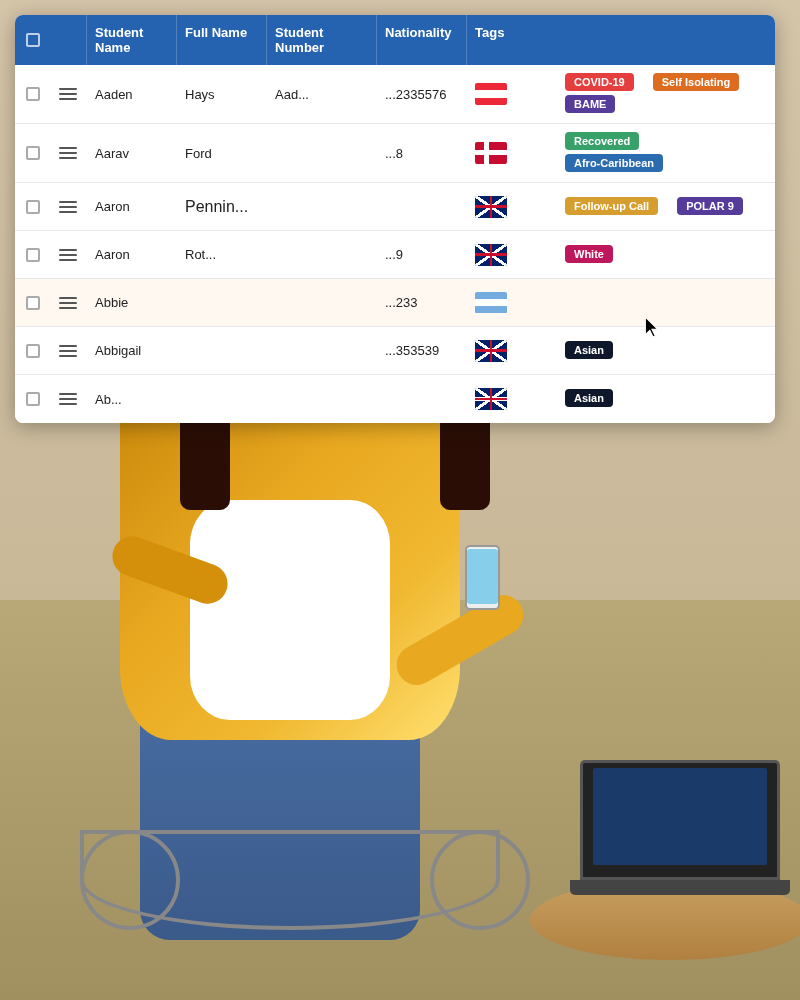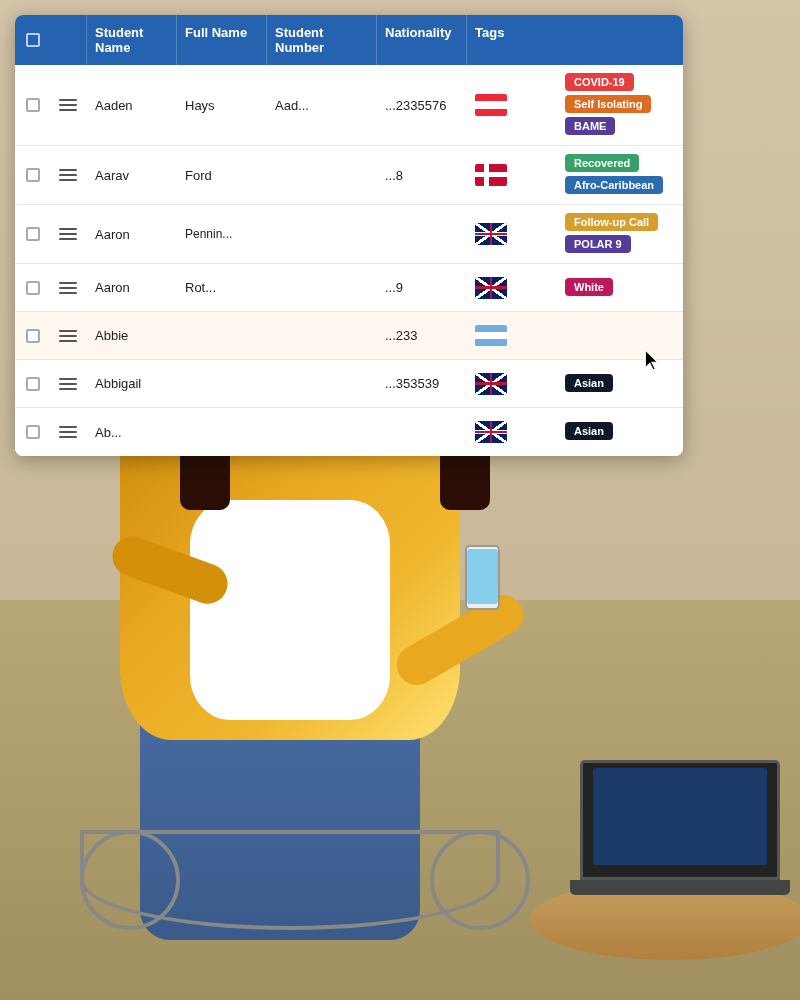--- a/index.html
+++ b/index.html
@@ -10,21 +10,21 @@
       overflow: hidden;
       position: relative;
       font-family: Arial, sans-serif;
     }
 
     
     .table-overlay {
       position: absolute;
       top: 15px;
       left: 15px;
-      width: 668px;
+      width: 760px;
       background: #fff;
       border-radius: 8px;
       box-shadow: 0 4px 20px rgba(0,0,0,0.3);
       z-index: 10;
       overflow: visible;
     }
 
     .table-header {
       background: #2563b0;
       display: grid;
@@ -322,21 +322,21 @@
           <span class="checkbox"></span>
         </div>
       <div class="td">
         <div class="hamburger">
             <span></span>
             <span></span>
             <span></span>
           </div>
       </div>
       <div class="td">Aaron</div>
-      <div class="td" style="font-size:12px;">Pennin...</div>
+      <div class="td" style="font-size:16px;">Pennin...</div>
       <div class="td"></div>
       <div class="td"></div>
       <div class="td">
 
         <div style="width:32px;height:22px;background:#012169;position:relative;border-radius:2px;overflow:hidden;">
           <div style="position:absolute;top:0;left:0;width:100%;height:100%;background:linear-gradient(to bottom right,transparent 46%,white 46%,white 54%,transparent 54%),linear-gradient(to bottom left,transparent 46%,white 46%,white 54%,transparent 54%);"></div>
           <div style="position:absolute;top:0;bottom:0;left:47%;right:47%;background:white;"></div>
           <div style="position:absolute;left:0;right:0;top:42%;bottom:42%;background:white;"></div>
           <div style="position:absolute;top:0;bottom:0;left:48%;right:48%;background:#C8102E;"></div>
           <div style="position:absolute;left:0;right:0;top:44%;bottom:44%;background:#C8102E;"></div>

